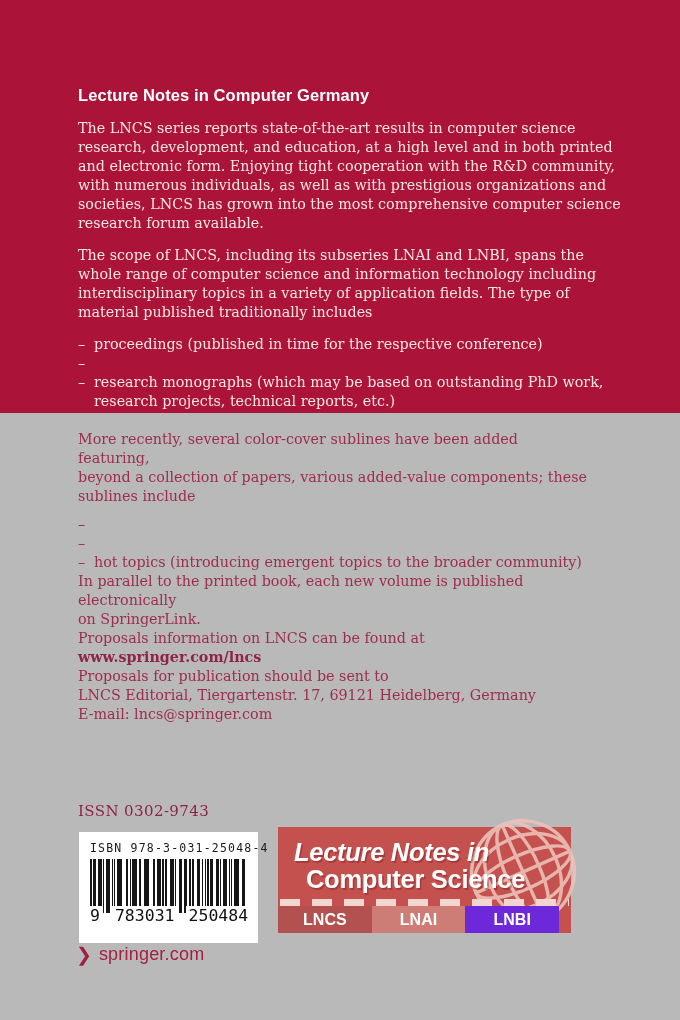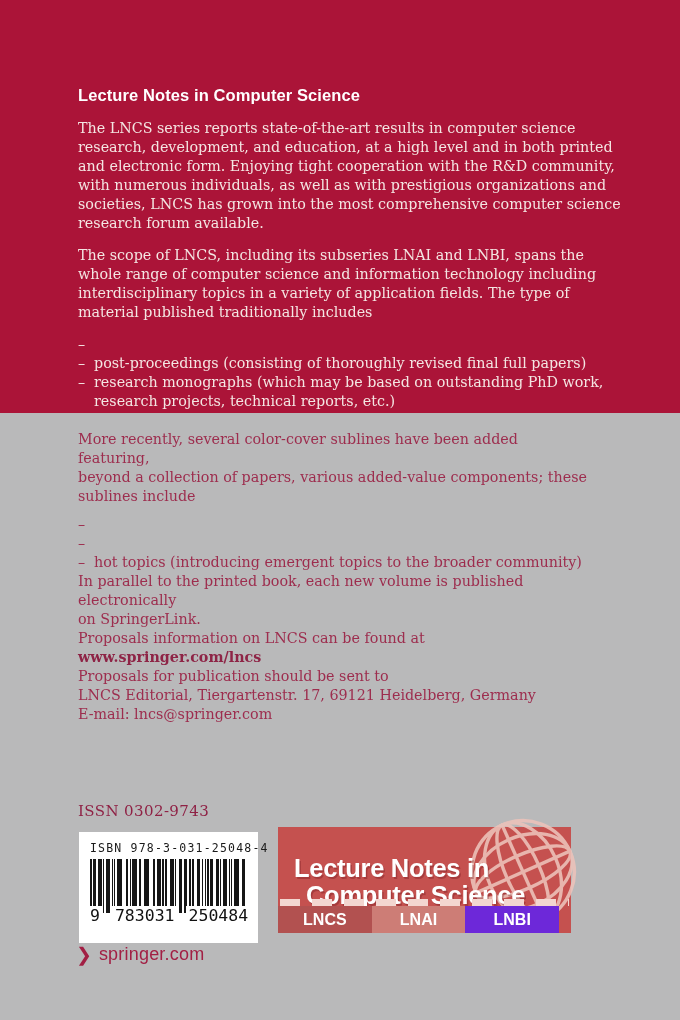--- a/index.html
+++ b/index.html
@@ -74,21 +74,21 @@
   .lncs-logo{
     position:absolute;top:827px;left:278px;width:293px;height:106px;
     background:#c5514f;
   }
   .logo-title{
     position:relative;z-index:1;
     font-family:"Liberation Sans",sans-serif;font-weight:bold;color:#ffffff;
     font-size:25.5px;line-height:27px;letter-spacing:-.3px;
     text-shadow:1.5px 1.5px 0 rgba(110,20,25,.35);
   }
-  .logo-title-1{padding:28px 0 0 16px;}
+  .logo-title-1{padding:12px 0 0 16px;font-style:italic;}
   .logo-title-2{padding-left:28px;}
   .dash-row{
     position:absolute;left:2px;right:2px;bottom:27px;height:7px;z-index:1;
     background:repeating-linear-gradient(90deg,#f3d6d0 0 20px,transparent 20px 32px);
   }
   .seg-row{position:absolute;left:0;right:12px;bottom:0;height:27px;display:flex;z-index:1;}
   .seg{flex:1;display:flex;align-items:center;justify-content:center;
     font-family:"Liberation Sans",sans-serif;font-weight:bold;font-size:16px;color:#ffffff;}
   .seg-lncs{background:#b25150;}
   .seg-lnai{background:#cd7d76;}
@@ -105,38 +105,38 @@
   .springer-brand{
     font-family:"Liberation Sans",sans-serif;color:#a21f44;font-size:18px;letter-spacing:.2px;
   }
 </style>
 </head>
 <body>
 
 <div class="cover">
 
   <div class="top-panel">
-    <h1 class="top-heading">Lecture Notes in Computer Science</h1>
+    <h1 class="top-heading">Lecture Notes in Computer Germany</h1>
     <p class="para-1">The LNCS series reports state-of-the-art results in computer science
 research, development, and education, at a high level and in both printed
 and electronic form. Enjoying tight cooperation with the R&amp;D community,
 with numerous individuals, as well as with prestigious organizations and
 societies, LNCS has grown into the most comprehensive computer science
 research forum available.</p>
     <p class="para-2">The scope of LNCS, including its subseries LNAI and LNBI, spans the
 whole range of computer science and information technology including
 interdisciplinary topics in a variety of application fields. The type of
 material published traditionally includes</p>
     <div class="bullet-list">
       <div class="bullet-row">
         <span class="bullet-dash">–</span>
-      </div>
-      <div class="bullet-row">
-        <span class="bullet-dash">–</span>
-        <span class="bullet-text">post-proceedings (consisting of thoroughly revised final full papers)</span>
+        <span class="bullet-text">proceedings (published in time for the respective conference)</span>
+      </div>
+      <div class="bullet-row">
+        <span class="bullet-dash">–</span>
       </div>
       <div class="bullet-row">
         <span class="bullet-dash">–</span>
         <span class="bullet-text">research monographs (which may be based on outstanding PhD work,
 research projects, technical reports, etc.)</span>
       </div>
     </div>
   </div>
 
   <div class="mid-panel">

